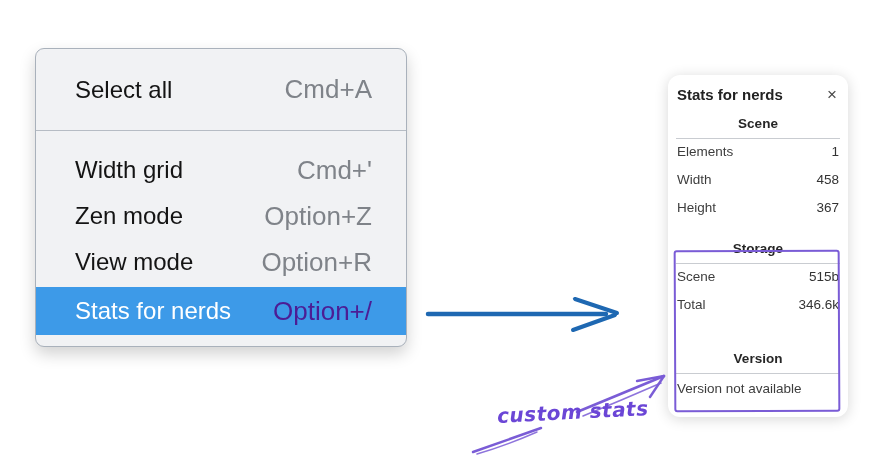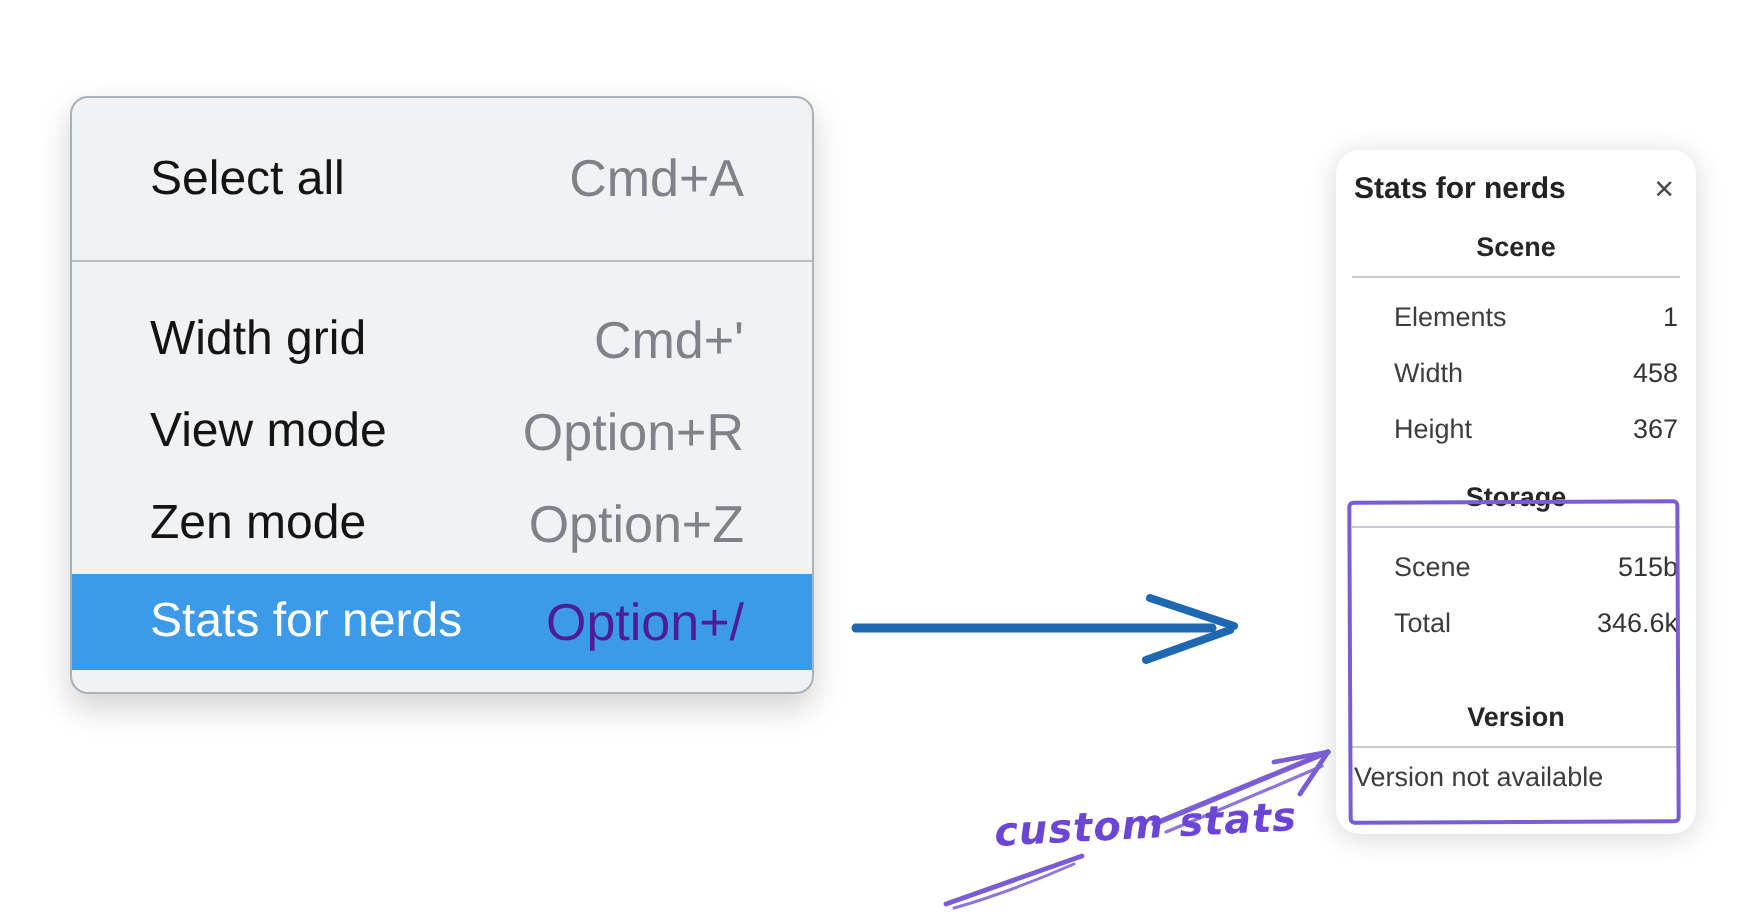--- a/index.html
+++ b/index.html
@@ -38,22 +38,22 @@
     box-shadow: 0 2px 14px rgba(0,0,0,0.16);
     padding: 11px 8px 8px 8px;
     font-size: 13.5px; color: #3d3d3d;
   }
   .stats-header { display: flex; align-items: center; justify-content: space-between; padding: 0 1px; }
   .stats-title { font-weight: bold; font-size: 15px; color: #222222; }
   .stats-close { font-size: 17px; color: #4a4a4a; line-height: 1; cursor: pointer;
     font-weight: 400; padding: 0 2px; background: none; border: none; font-family: inherit; }
   .sec-heading { text-align: center; font-weight: bold; color: #262626; margin-top: 13px; font-size: 13.5px; }
   .sec-rule { border: 0; border-top: 1px solid #c9ccd1; margin: 7px 0 5px 0; }
-  .stat-row { display: flex; justify-content: space-between; align-items: center;
-    height: 28px; padding: 0 1px; margin-left: 20px; }
+  .stat-row { display: flex; justify-content: space-between; align-items: flex-start;
+    height: 28px; padding: 0 1px; }
   .stat-row .val { color: #333333; }
   .stats-note { padding: 2px 1px 0 1px; color: #3d3d3d; }
   .storage-group { position: relative; }
 
   
   .annotation-rect {
     position: absolute; left: 6px; top: 175px; width: 166px; height: 162px;
     border: 2.5px solid #7a5cd6; border-radius: 3px;
     transform: rotate(-0.25deg);
     pointer-events: none;
@@ -81,26 +81,26 @@
       <span>Select all</span>
       <span class="shortcut">Cmd+A</span>
     </div>
     <hr class="menu-divider">
     <div class="menu-section2">
       <div class="menu-row std">
         <span>Width grid</span>
         <span class="shortcut">Cmd+'</span>
       </div>
       <div class="menu-row std">
+        <span>Zen mode</span>
+        <span class="shortcut">Option+Z</span>
+      </div>
+      <div class="menu-row std">
         <span>View mode</span>
         <span class="shortcut">Option+R</span>
-      </div>
-      <div class="menu-row std">
-        <span>Zen mode</span>
-        <span class="shortcut">Option+Z</span>
       </div>
       <div class="menu-row highlight">
         <span>Stats for nerds</span>
         <span class="shortcut">Option+/</span>
       </div>
     </div>
   </div>
 
   <div class="stats-panel">
     <div class="stats-header">

